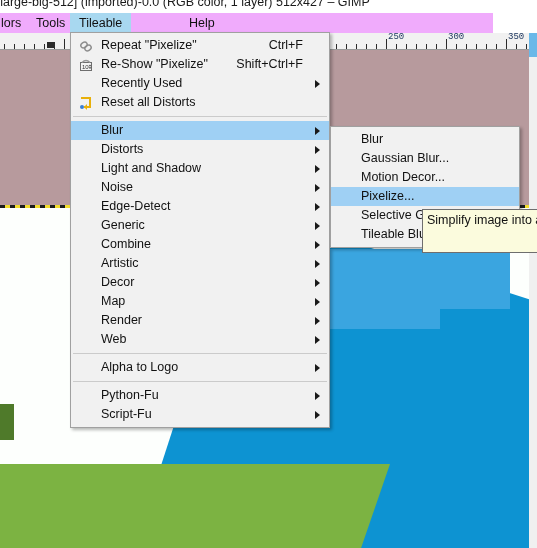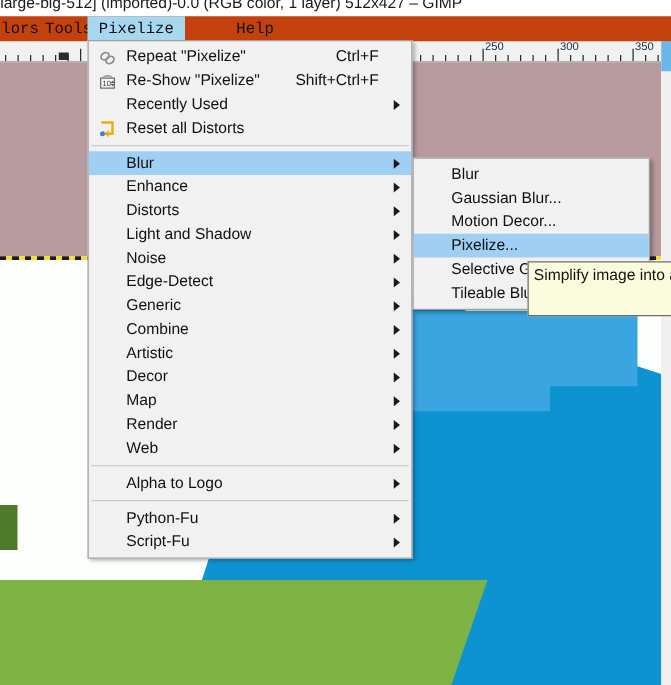--- a/index.html
+++ b/index.html
@@ -19,43 +19,42 @@
   .titlebar{
     position:absolute;left:0;top:0;width:537px;height:13px;
     background:#ffffff;overflow:hidden;
   }
   .titlebar .ttxt{
     position:absolute;left:-4px;top:-5px;
     white-space:nowrap;font-size:12.5px;color:#1a1a1a;
   }
 
   .menubar{
-    position:absolute;left:0;top:13px;width:537px;height:20px;
-    background:#c2410c;
-    font-family:Liberation Mono, monospace;
+    position:absolute;left:0;top:13px;width:493px;height:20px;
+    background:#f0abfc;
   }
   .menubar .mi{
     position:absolute;top:0;height:20px;line-height:20px;
     padding:0 9px;font-size:12.5px;color:#111;white-space:nowrap;
     cursor:default;
   }
   .menubar .mi.active{background:#a8d8f0;}
 
   
   .ruler{
     position:absolute;left:0;top:33px;width:537px;height:16px;
     background:#f1f1f1;border-bottom:1px solid #9a9a9a;
     overflow:hidden;
   }
   .ruler .tick{position:absolute;bottom:0;width:1px;background:#2b2b2b;}
   .ruler .tick.minor{height:5px;}
   .ruler .tick.major{height:10px;}
   .ruler .rlabel{
     position:absolute;top:-1px;font-size:9px;color:#16305a;
-    font-family:Liberation Sans, sans-serif;
+    font-family:Liberation Mono, monospace;
   }
   .ruler .pointer{
     position:absolute;bottom:1px;width:8px;height:6px;background:#2b2b2b;
   }
 
   .vscroll{
     position:absolute;right:0;top:33px;width:8px;height:515px;
     background:#f0f0f0;
   }
   .vscroll .thumb{position:absolute;left:0;top:0;width:8px;height:24px;background:#6bb8e8;}
@@ -200,21 +199,21 @@
   </div>
 
   <div class="menubar">
     <div class="mi" style="left:-8px">
       <span>lors</span>
     </div>
     <div class="mi" style="left:27px">
       <span>Tools</span>
     </div>
     <div class="mi active" style="left:70px">
-      <span>Pixelize</span>
+      <span>Tileable</span>
     </div>
     <div class="mi" style="left:180px">
       <span>Help</span>
     </div>
   </div>
 
   <div class="menu" id="filters-menu">
 
     <div class="row">
       <span class="ico">
@@ -257,24 +256,20 @@
       <span>Reset all Distorts</span>
     </div>
 
     <div class="sep"></div>
 
     <div class="row sel">
       <span>Blur</span>
       <span class="arrow"></span>
     </div>
     <div class="row">
-      <span>Enhance</span>
-      <span class="arrow"></span>
-    </div>
-    <div class="row">
       <span>Distorts</span>
       <span class="arrow"></span>
     </div>
     <div class="row">
       <span>Light and Shadow</span>
       <span class="arrow"></span>
     </div>
     <div class="row">
       <span>Noise</span>
       <span class="arrow"></span>

